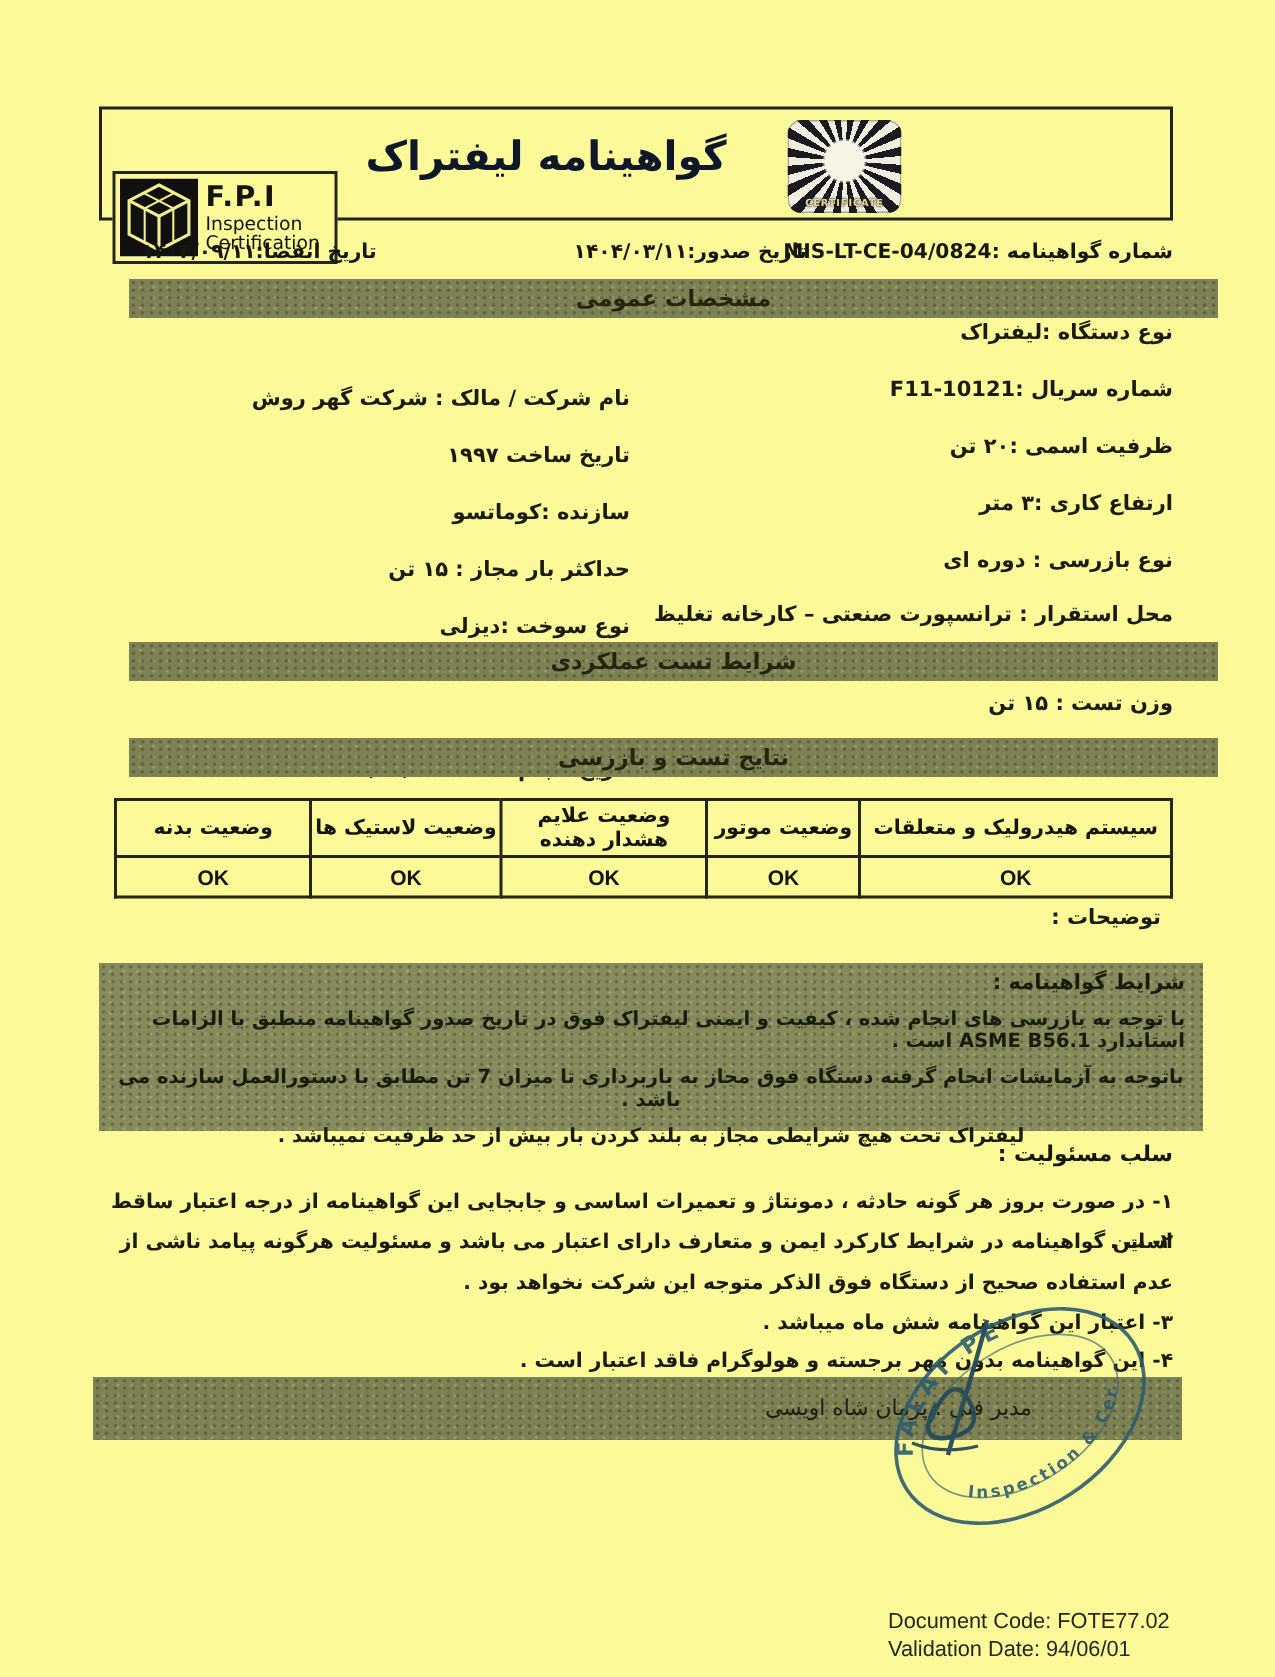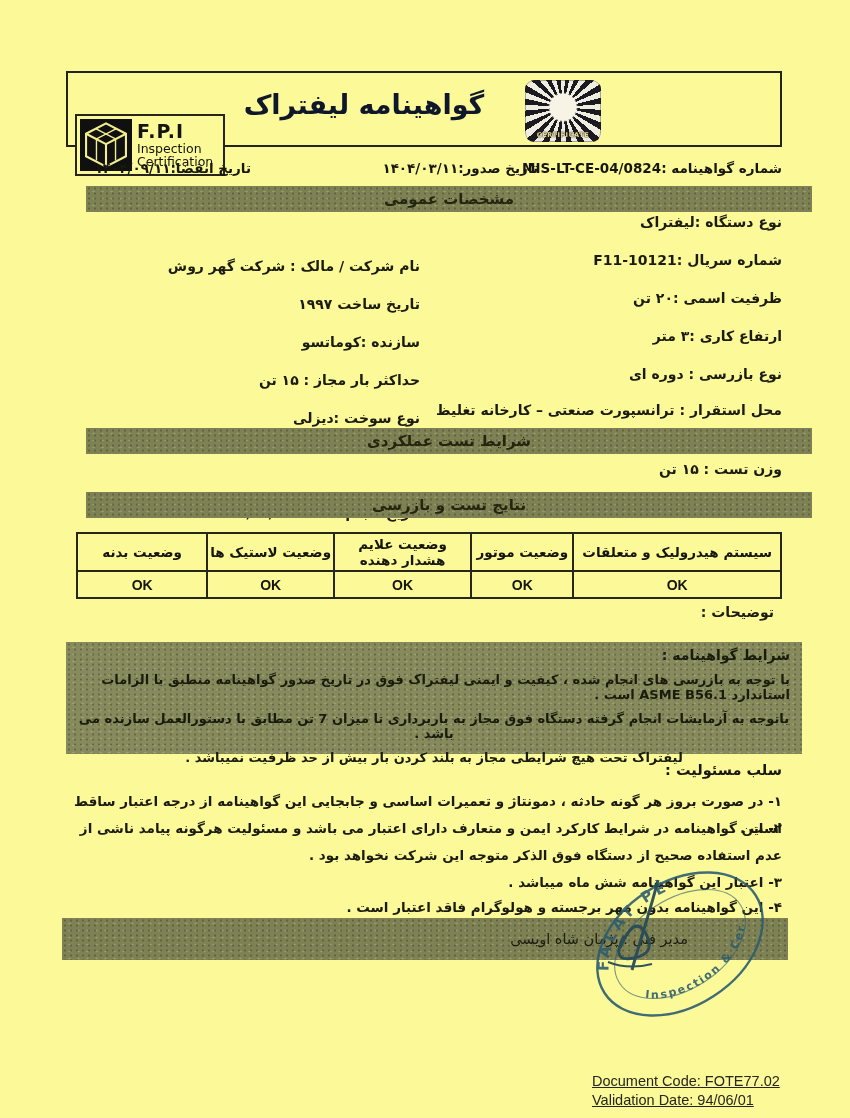--- a/index.html
+++ b/index.html
@@ -88,21 +88,21 @@
   .mgr-bar { position:absolute; left:62px; top:918px; width:726px; height:42px;
              direction:rtl; text-align:right; padding-right:100px;
              font-size:14.5px; font-weight:normal; line-height:42px; color:#1c1d0e; }
 
   
   .stamp { position:absolute; left:580px; top:862px; width:200px; height:158px; }
 
   
   .footer { position:absolute; left:592px; top:1072px;
             font-family:"Liberation Sans", sans-serif;
-            font-size:14.5px; color:#26261e; line-height:19px;text-decoration:underline; }
+            font-size:14.5px; color:#26261e; line-height:19px; }
 </style>
 </head>
 <body>
 
 <div class="page">
 
   <div class="header-box">
     <div class="logo-outline">
       <svg class="logo-cube" viewBox="0 0 60 60">
         <rect x="0" y="0" width="60" height="60" fill="#101010"></rect>

